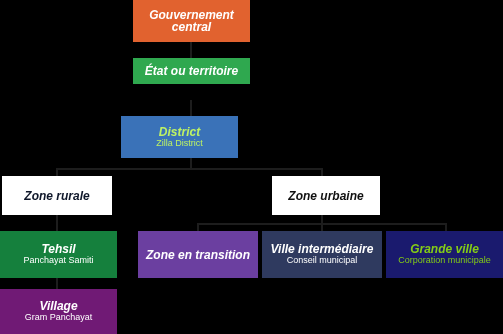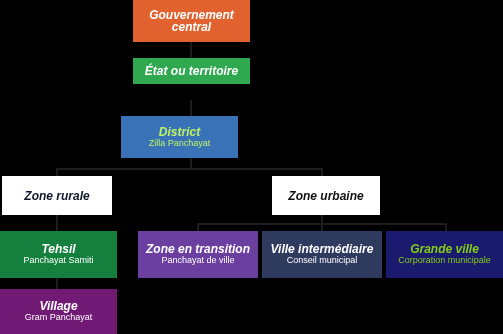--- a/index.html
+++ b/index.html
@@ -27,35 +27,34 @@
     <div class="line" style="left: 445px; top: 223px; width: 2px; height: 8px;"></div>
     <div class="line" style="left: 56px; top: 278px; width: 2px; height: 11px;"></div>
     <div class="node" style="left: 133px; top: 0px; width: 117px; height: 42px; background: rgb(225, 98, 47); color: rgb(255, 255, 255);">
       <div class="t1">Gouvernement central</div>
     </div>
     <div class="node" style="left: 133px; top: 58px; width: 117px; height: 26px; background: rgb(47, 168, 79); color: rgb(255, 255, 255);">
       <div class="t1">État ou territoire</div>
     </div>
     <div class="node" style="left: 121px; top: 116px; width: 117px; height: 42px; background: rgb(58, 114, 184); color: #bef264;">
       <div class="t1">District</div>
-      <div class="t2">Zilla Panchayat</div>
+      <div class="t2">Zilla District</div>
     </div>
     <div class="node" style="left: 2px; top: 176px; width: 110px; height: 39px; background: rgb(255, 255, 255); color: #0f172a;">
       <div class="t1">Zone rurale</div>
     </div>
     <div class="node" style="left: 272px; top: 176px; width: 108px; height: 39px; background: rgb(255, 255, 255); color: rgb(17, 17, 17);">
       <div class="t1">Zone urbaine</div>
     </div>
     <div class="node" style="left: 0px; top: 231px; width: 117px; height: 47px; background: #15803d; color: rgb(255, 255, 255);">
       <div class="t1">Tehsil</div>
       <div class="t2">Panchayat Samiti</div>
     </div>
     <div class="node" style="left: 138px; top: 231px; width: 120px; height: 47px; background: rgb(107, 63, 160); color: #ffffff;">
       <div class="t1">Zone en transition</div>
-      <div class="t2">Panchayat de ville</div>
     </div>
     <div class="node" style="left: 262px; top: 231px; width: 120px; height: 47px; background: rgb(47, 58, 95); color: rgb(255, 255, 255);">
       <div class="t1">Ville intermédiaire</div>
       <div class="t2">Conseil municipal</div>
     </div>
     <div class="node" style="left: 386px; top: 231px; width: 117px; height: 47px; background: rgb(26, 26, 110); color: #84cc16;">
       <div class="t1">Grande ville</div>
       <div class="t2">Corporation municipale</div>
     </div>
     <div class="node" style="left: 0px; top: 289px; width: 117px; height: 45px; background: #701a75; color: rgb(255, 255, 255);">

